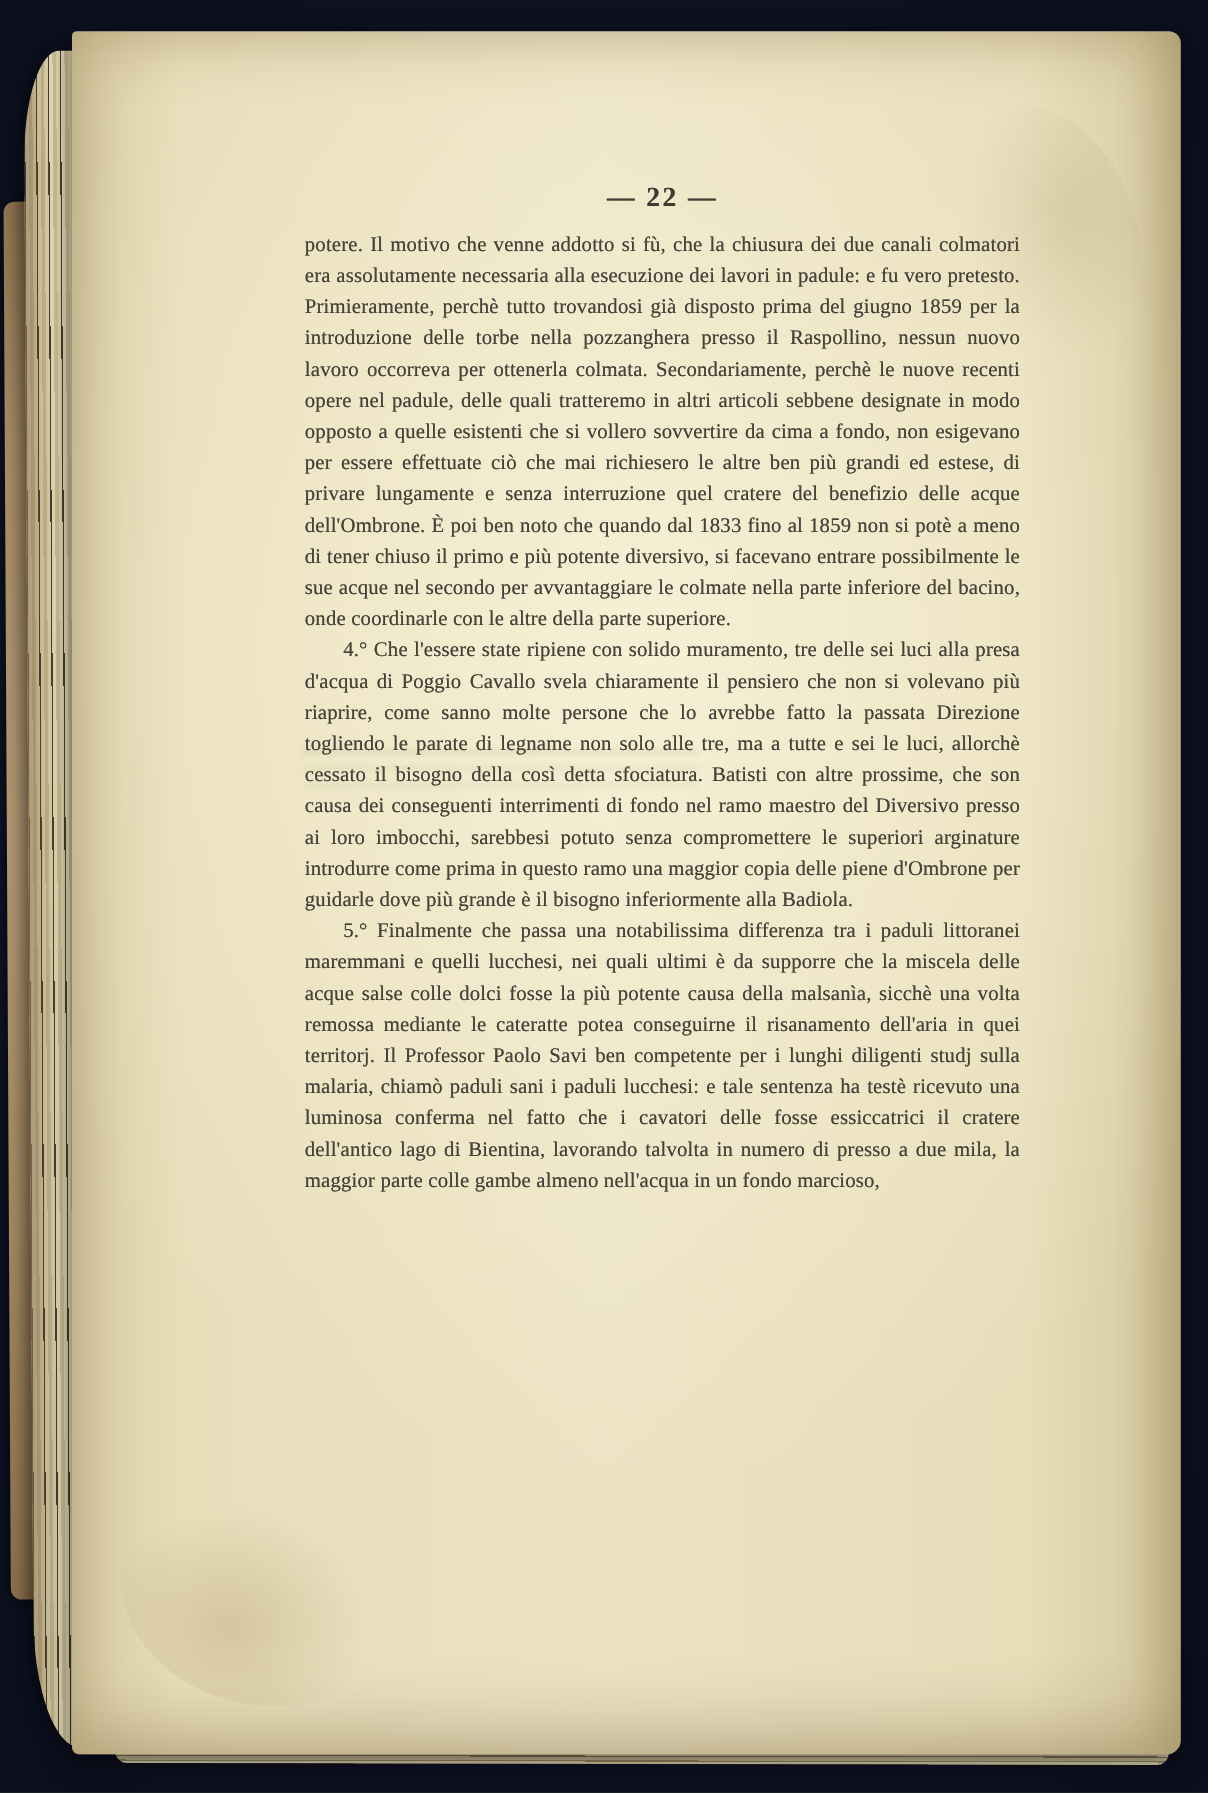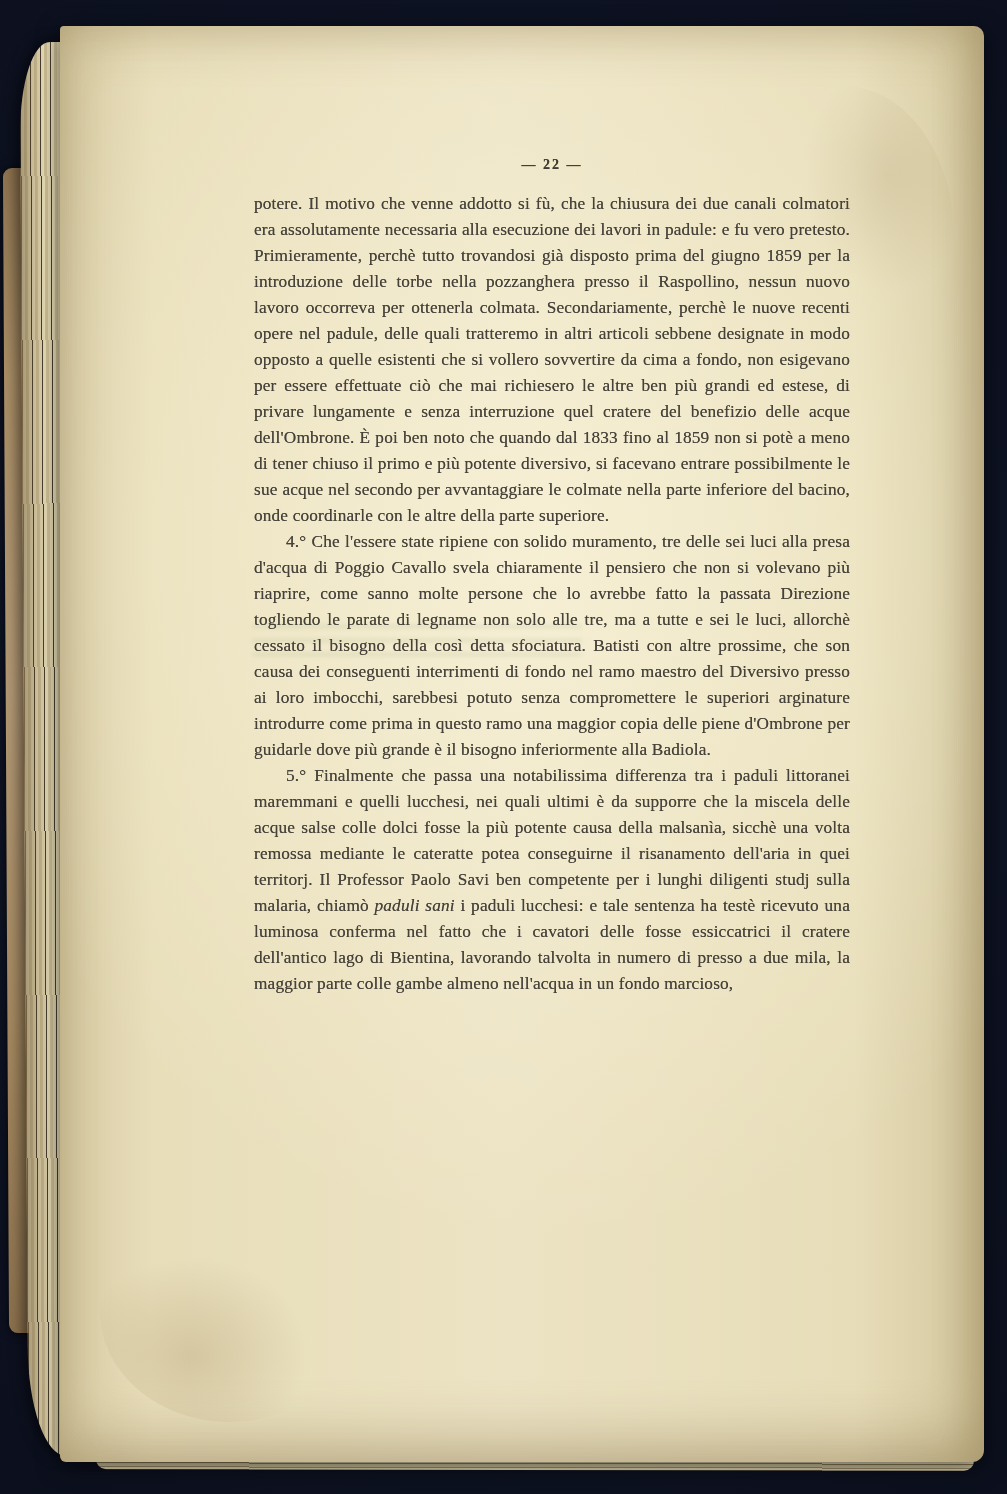--- a/index.html
+++ b/index.html
@@ -86,29 +86,29 @@
     position:absolute;left:194px;top:126px;width:596px;
     color:#46423a;
     font-size:17.3px;
     line-height:26px;
     text-align:justify;
     letter-spacing:0.15px;
     text-shadow:0 0 0.5px rgba(70,66,58,0.75);
   }
   .page-number{
     text-align:center;
-    font-size:14px;
+    font-size:23px;
     letter-spacing:2px;
     margin:0 0 13px 0;
     color:#403c34;
     font-weight:bold;
   }
   .para{margin:0;}
   .para.indent{text-indent:32px;}
-  .italic{font-style:italic;}
+  .italic{}
 </style>
 </head>
 <body>
 
 <div class="photo">
 
   <div class="cover-edge"></div>
 
   <div class="page-stack-left"></div>
 

